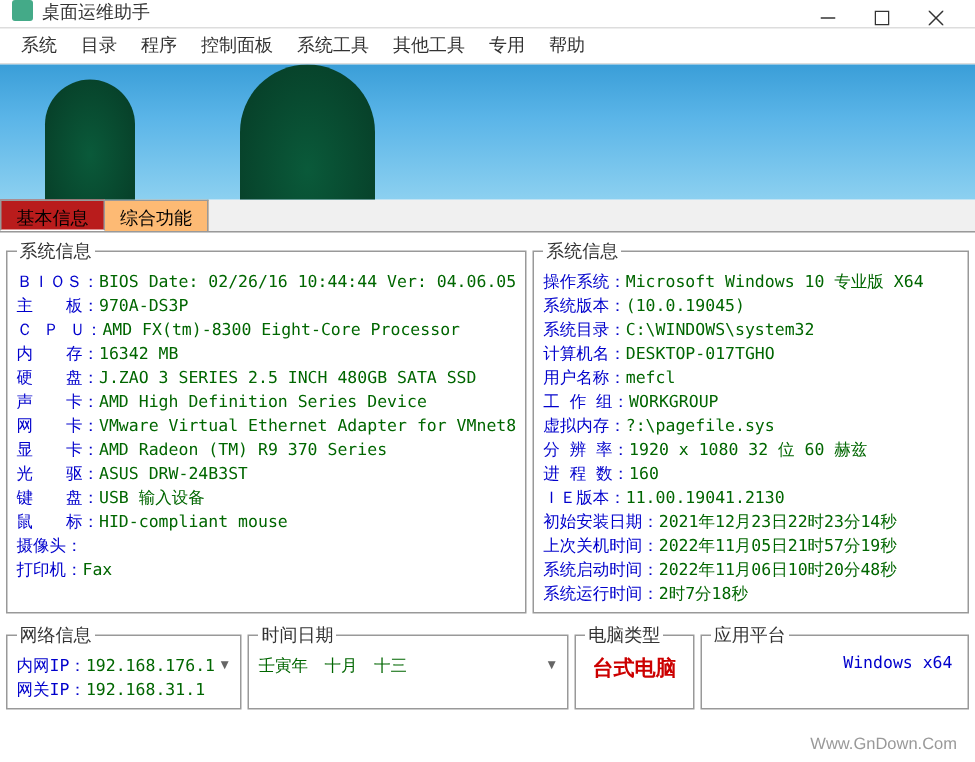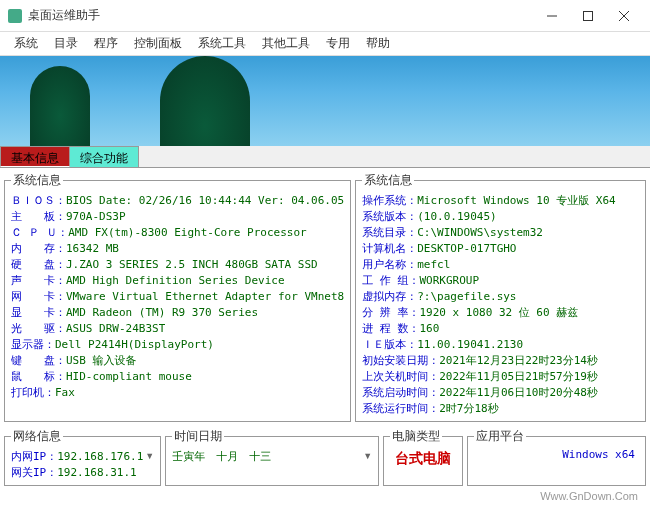--- a/index.html
+++ b/index.html
@@ -1,28 +1,28 @@
 <!DOCTYPE html>
 <html><head>
 <meta charset="utf-8">
 <style>
 * { margin: 0; padding: 0; box-sizing: border-box; font-family: "Microsoft YaHei", "SimSun", sans-serif; }
 body { background: #fff; width: 650px; height: 508px; overflow: hidden; font-size: 11px; }
-.titlebar { height: 32px; display: flex; align-items: center; padding: 0 8px; border-bottom: 1px solid #ddd; }
+.titlebar { height: 19px; display: flex; padding: 0 8px; border-bottom: 1px solid #ddd; }
 .titlebar .app-icon { width: 14px; height: 14px; background: #4a8; border-radius: 2px; margin-right: 6px; }
 .titlebar .title { flex: 1; font-size: 12px; color: #333; }
 .winbtn { width: 36px; height: 24px; display: inline-flex; align-items: center; justify-content: center; cursor: pointer; color: #333; }
 .winbtn svg { width: 10px; height: 10px; }
 .menubar { height: 24px; display: flex; align-items: center; padding: 0 6px; border-bottom: 1px solid #ddd; font-size: 12px; }
 .menubar span { padding: 3px 8px; cursor: pointer; color: #333; }
 .banner { height: 90px; background: linear-gradient(to bottom, #3a9ed8 0%, #5bb5e8 40%, #8cd0f0 100%); position: relative; overflow: hidden; }
 .banner::before { content: ""; position: absolute; left: 30px; top: 10px; width: 60px; height: 100px; background: radial-gradient(ellipse at center, #0a5a3a, #063a25); border-radius: 30px 30px 0 0; }
 .banner::after { content: ""; position: absolute; left: 160px; top: 0; width: 90px; height: 140px; background: radial-gradient(ellipse at center, #0a5a3a, #063a25); border-radius: 45px 45px 0 0; }
 .tabs { height: 22px; display: flex; border-bottom: 1px solid #999; background: #f0f0f0; }
-.tab { padding: 3px 10px; border: 1px solid #999; border-bottom: none; background: #5eead4; font-size: 12px; cursor: pointer; margin-right: -1px; }
+.tab { padding: 3px 10px; border: 1px solid #999; border-bottom: none; background: #fdba74; font-size: 12px; cursor: pointer; margin-right: -1px; }
 .tab.active { background: #b91c1c; border-bottom: 1px solid #fff; position: relative; z-index: 1; }
 .panels { display: flex; padding: 4px; gap: 4px; }
 fieldset { border: 1px solid #999; padding: 3px 6px 4px 6px; font-size: 11px; }
 fieldset legend { font-size: 12px; color: #333; padding: 0 2px; }
 .panel-left { flex: 1; }
 .panel-right { flex: 1; }
 .row { display: flex; margin: 1px 0; line-height: 15px; }
 .label { color: #0000cc; font-family: "SimSun", monospace; white-space: nowrap; }
 .value { color: #006600; font-family: "SimSun", monospace; white-space: nowrap; overflow: hidden; text-overflow: ellipsis; }
 .footer { display: flex; padding: 2px 4px; gap: 4px; }
@@ -111,30 +111,30 @@
       </div>
     <div class="row">
         <span class="label">显　　卡：</span>
         <span class="value">AMD Radeon (TM) R9 370 Series</span>
       </div>
     <div class="row">
         <span class="label">光　　驱：</span>
         <span class="value">ASUS DRW-24B3ST</span>
       </div>
     <div class="row">
-        <span class="label">显示器：</span>
-        <span class="value">Dell P2414H(DisplayPort)</span>
-      </div>
-    <div class="row">
         <span class="label">键　　盘：</span>
         <span class="value">USB 输入设备</span>
       </div>
     <div class="row">
         <span class="label">鼠　　标：</span>
         <span class="value">HID-compliant mouse</span>
+      </div>
+    <div class="row">
+        <span class="label">摄像头：</span>
+        <span class="value"></span>
       </div>
     <div class="row">
         <span class="label">打印机：</span>
         <span class="value">Fax</span>
       </div>
   </fieldset>
 
   <fieldset class="panel-right">
     <legend>系统信息</legend>
     <div class="row">

